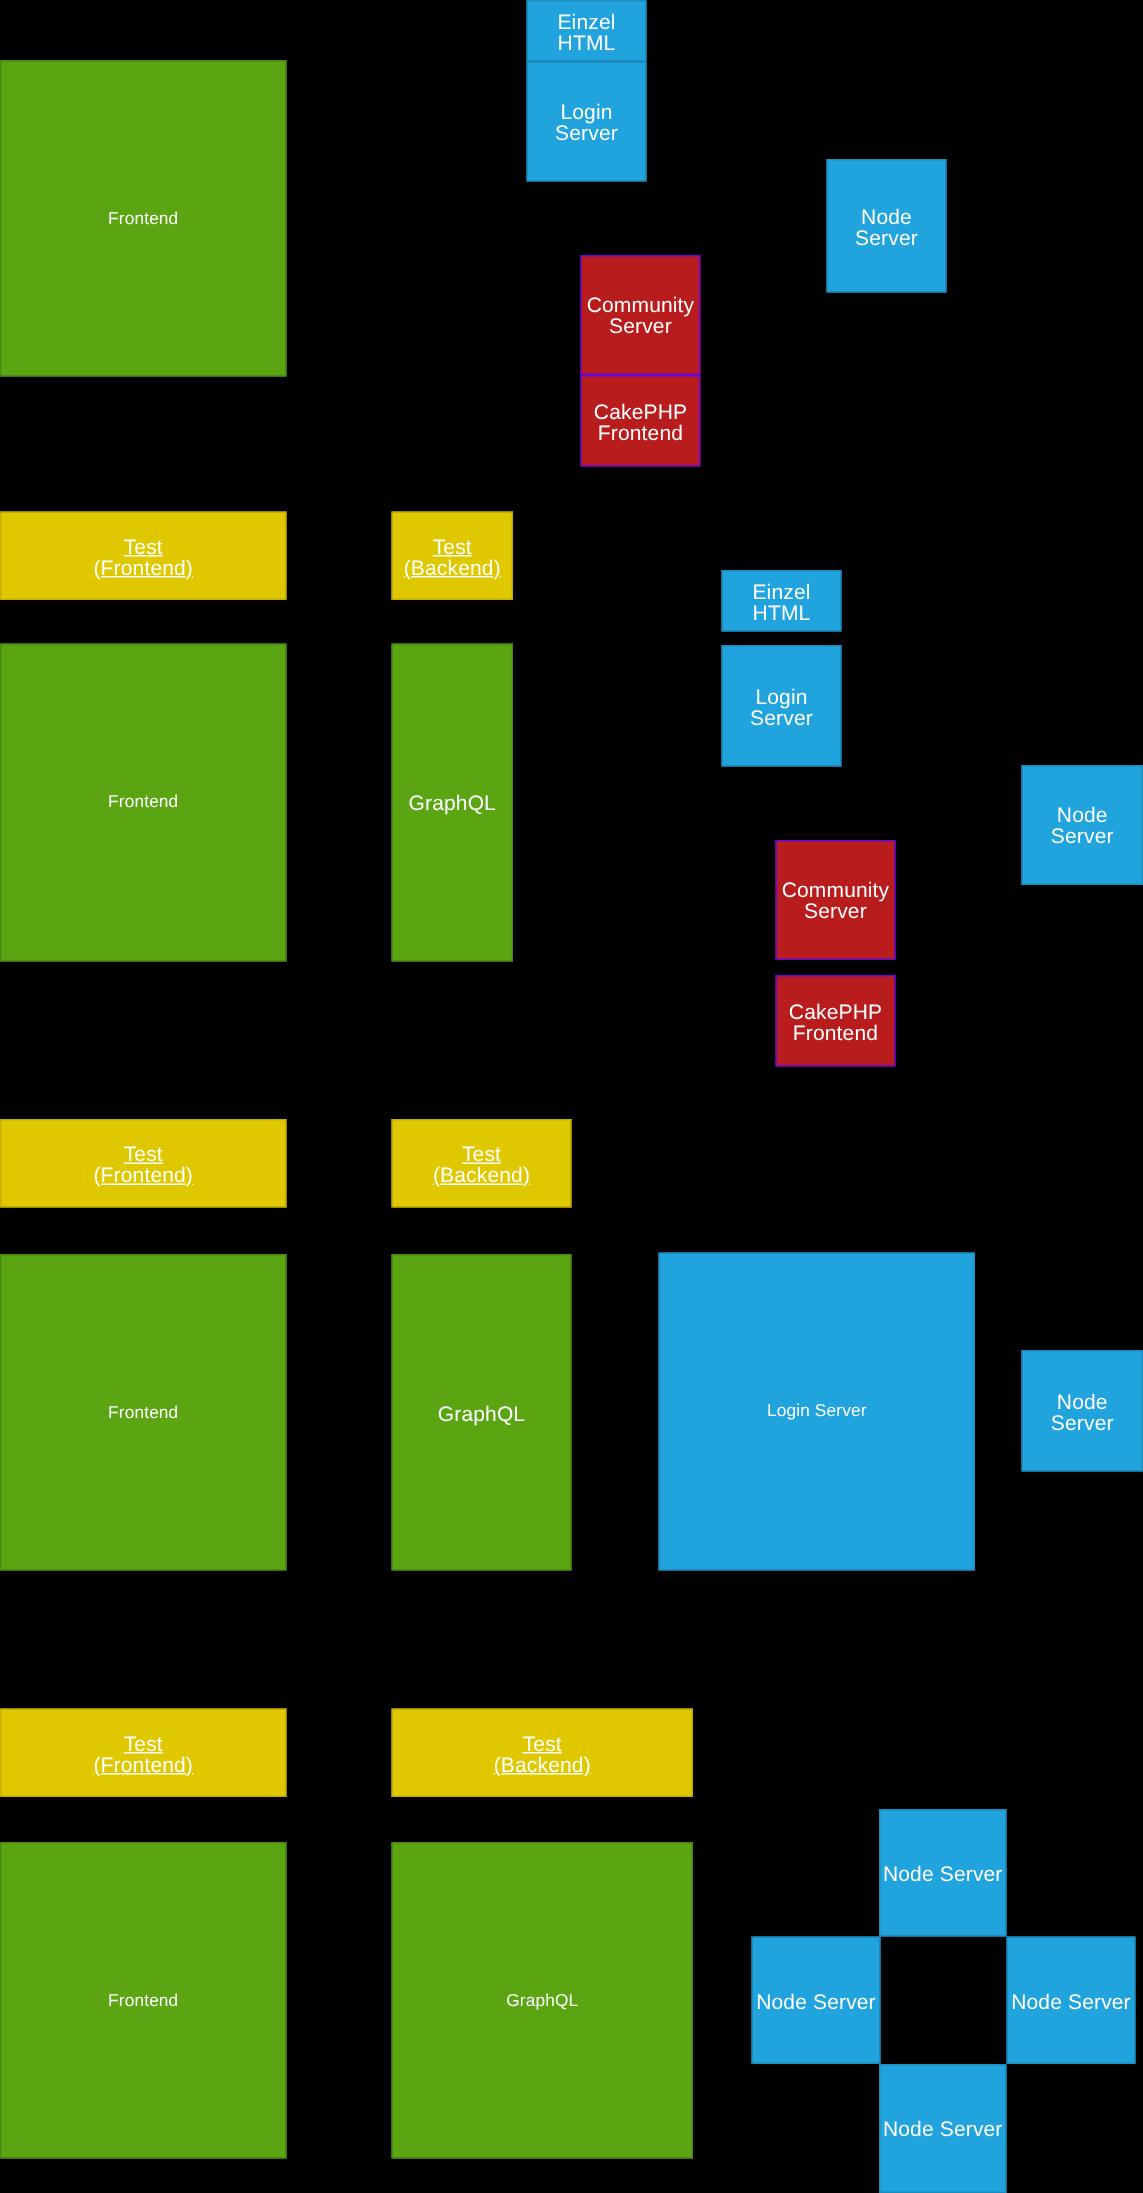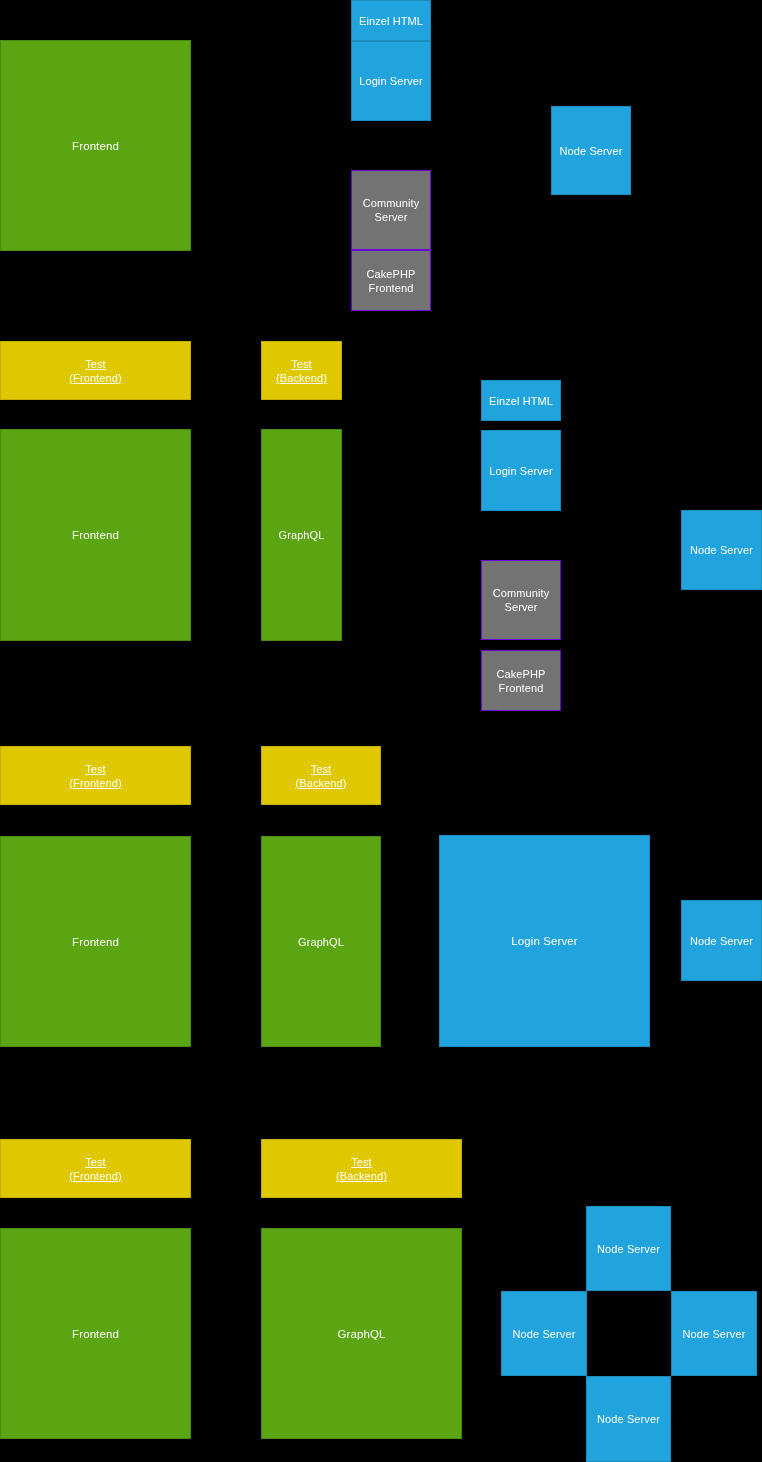--- a/index.html
+++ b/index.html
@@ -16,29 +16,29 @@
     font-family: "Liberation Sans", sans-serif;
   }
   .node {
     position: absolute;
     box-sizing: border-box;
     display: flex;
     align-items: center;
     justify-content: center;
     text-align: center;
     color: #ffffff;
-    font-size: 11px;
+    font-size: 14px;
     line-height: 14px;
     letter-spacing: 0.1px;
     white-space: pre-line;
     overflow: hidden;
   }
   .node.green  { background: #5ba513; border: 1px solid #4a8a10; }
   .node.yellow { background: #e0c800; border: 1px solid #c4ae00; text-decoration: underline; }
-  .node.purple { background: #737373; border: 1px solid #6a06d8; }
+  .node.purple { background: #b91c1c; border: 1px solid #6a06d8; margin-left: 36px; }
   .node.blue   { background: #21a3dd; border: 1px solid #1b8cbe; }
   .node.big    { font-size: 11.5px; }
 </style>
 </head>
 <body>
 
 <div id="canvas">
     <div class="node green big" style="left: 0px; top: 40px; width: 191px; height: 211px;"><span>Frontend</span></div>
     <div class="node blue" style="left: 351px; top: 0px; width: 80px; height: 41px;"><span>Einzel HTML</span></div>
     <div class="node blue" style="left: 351px; top: 41px; width: 80px; height: 80px;"><span>Login Server</span></div>

